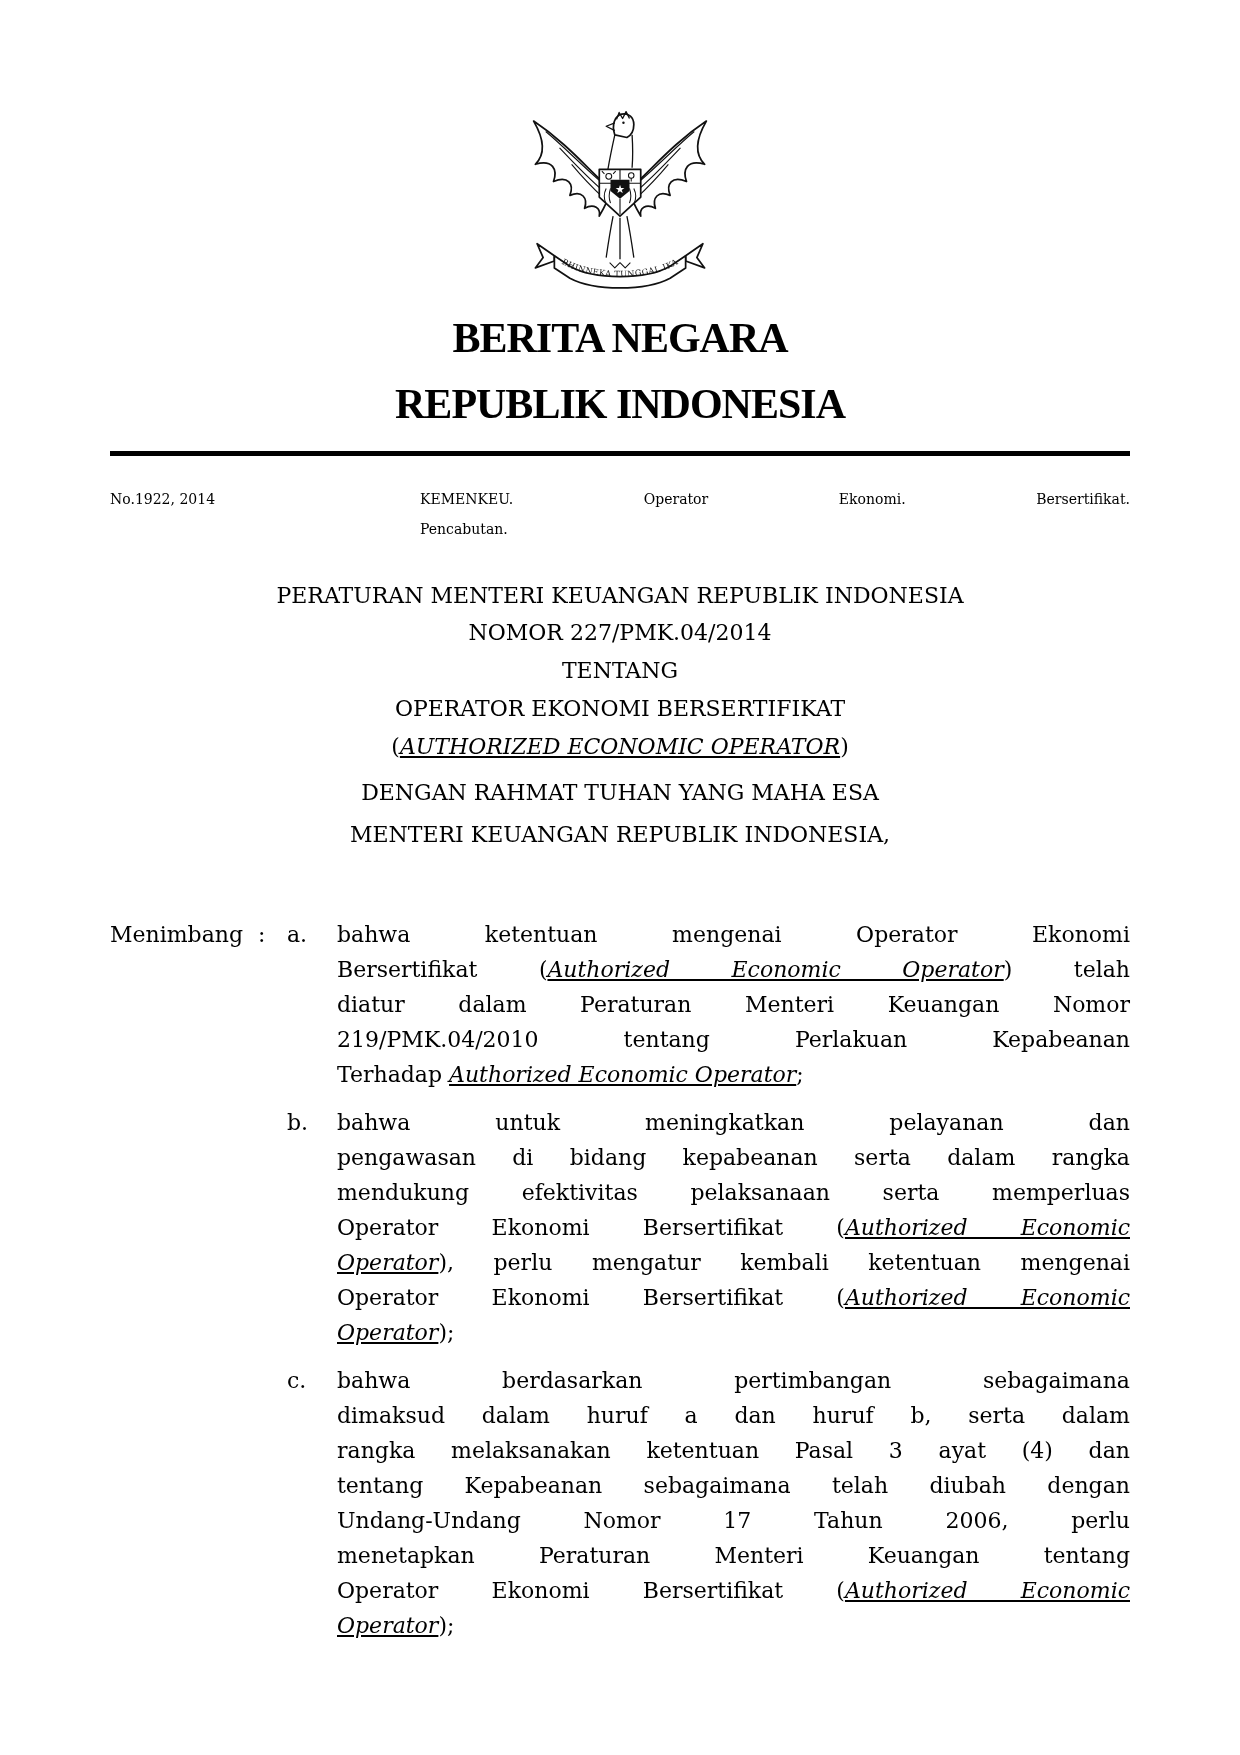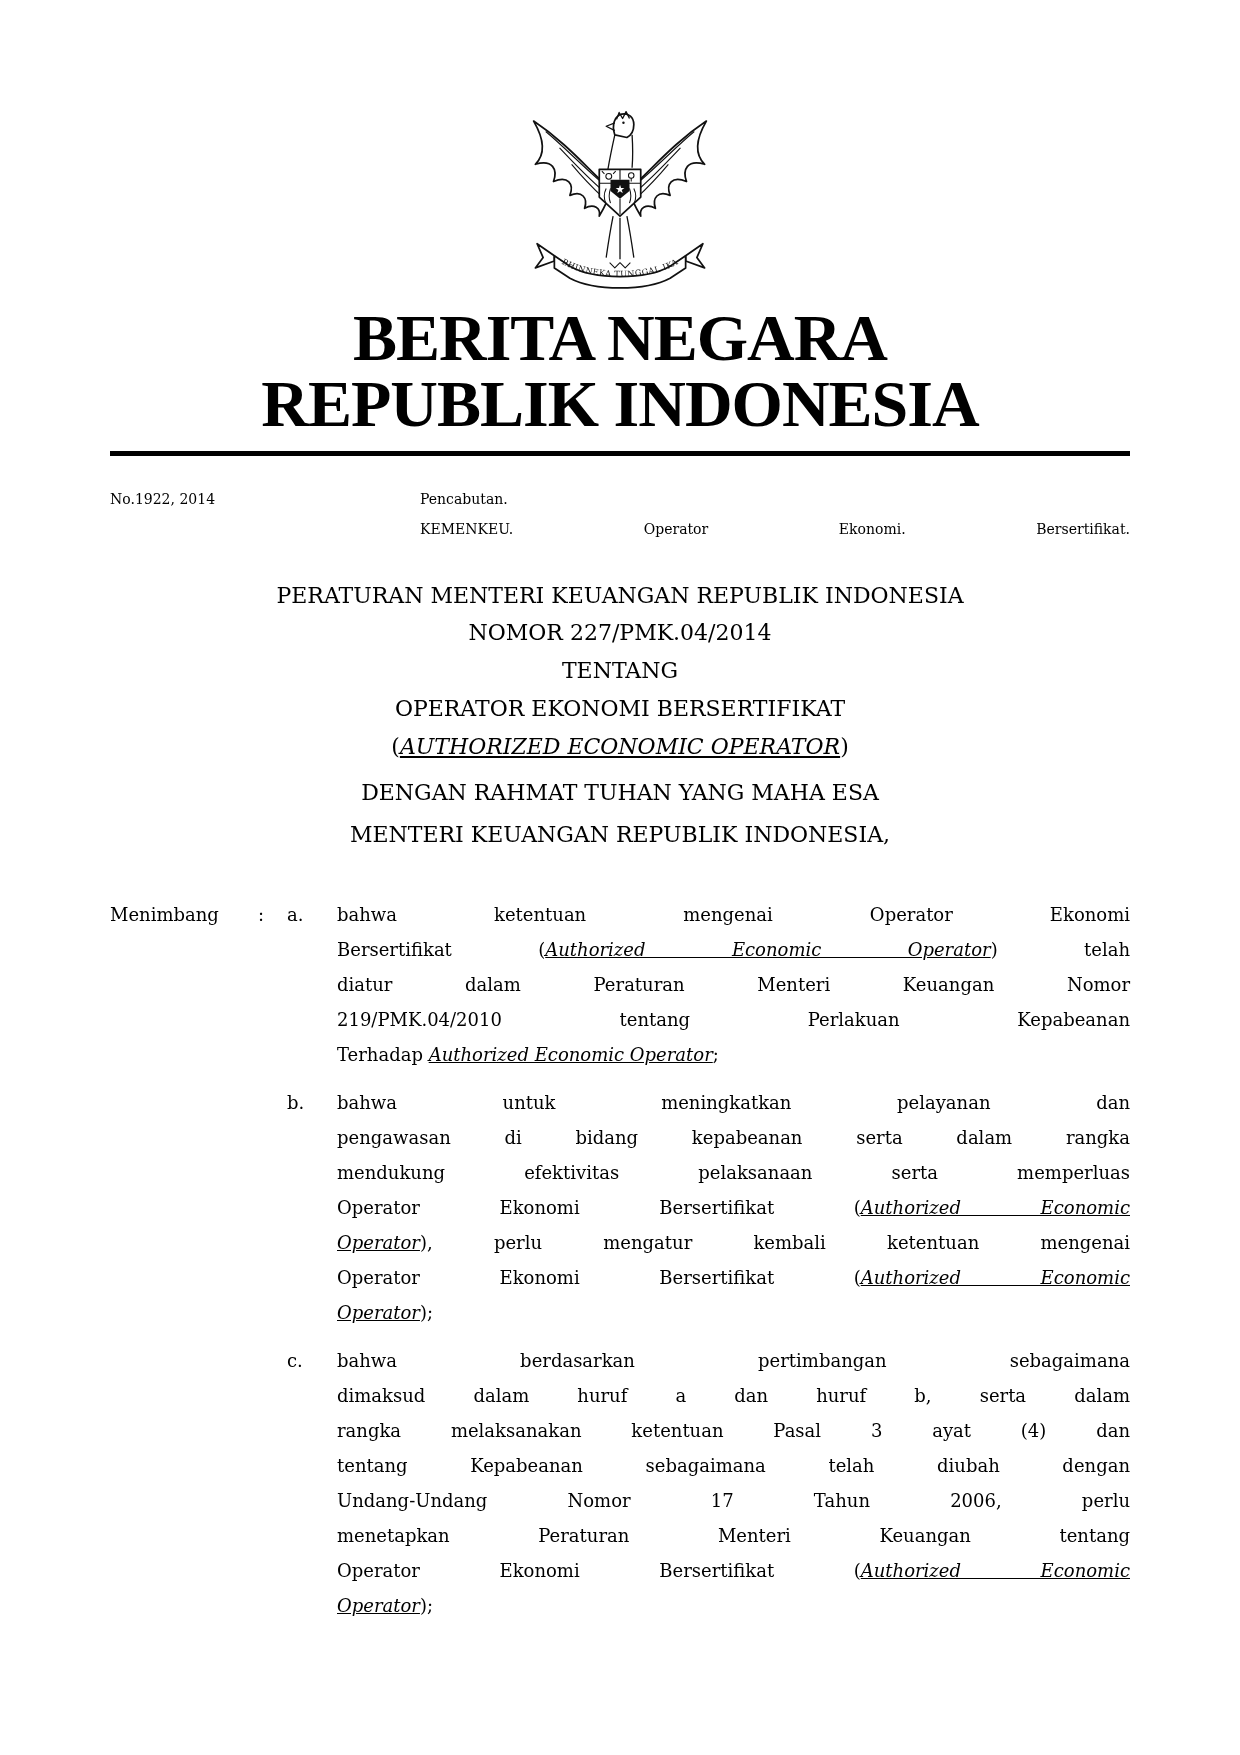--- a/index.html
+++ b/index.html
@@ -20,21 +20,21 @@
     width: 190px;
     margin: 90px auto 0 auto;
   }
   .emblem-wrap svg { display: block; width: 100%; height: auto; }
   
   .masthead {
     margin-top: 12px;
     text-align: center;
     font-family: "Liberation Serif", serif;
     font-weight: 700;
-    font-size: 66px;
+    font-size: 42px;
     line-height: 66px;
     letter-spacing: -1px;
     color: #000000;
   }
   .rule {
     margin-top: 14px;
     height: 5px;
     background: #000000;
   }
   
@@ -52,22 +52,22 @@
     text-align: center;
     font-size: 22px;
   }
   .heading-line { line-height: 32px; margin-bottom: 5px; }
   .heading-line.sp    { margin-top: 6px; }
   .heading-line.sp-xl { margin-top: 14px; }
   .heading-line.sp-md { margin-top: 10px; }
   
   .considerations {
     display: flex;
-    margin-top: 46px;
-    font-size: 18px;
+    margin-top: 66px;
+    font-size: 22px;
     line-height: 35px;
   }
   .cons-label { width: 148px; flex: 0 0 148px; }
   .cons-colon { width: 29px;  flex: 0 0 29px; }
   .cons-list  { flex: 1; }
   .cons-item  { display: flex; margin-bottom: 13px; }
   .cons-item:last-child { margin-bottom: 0; }
   .cons-letter { width: 50px; flex: 0 0 50px; }
   .cons-body   { flex: 1; }
   
@@ -132,22 +132,22 @@
   <div class="masthead">
     <div>BERITA NEGARA</div>
     <div>REPUBLIK INDONESIA</div>
   </div>
 
   <div class="rule"></div>
 
   <div class="meta-row">
     <div class="gazette-number">No.1922, 2014</div>
     <div class="gazette-subject">
+        <div class="jline">KEMENKEU. Operator Ekonomi. Bersertifikat.</div>
         <div class="jline last">Pencabutan.</div>
-        <div class="jline">KEMENKEU. Operator Ekonomi. Bersertifikat.</div>
       </div>
   </div>
 
   <div class="headings">
       <div class="heading-line"><span>PERATURAN MENTERI KEUANGAN REPUBLIK INDONESIA</span></div>
       <div class="heading-line"><span>NOMOR 227/PMK.04/2014</span></div>
       <div class="heading-line sp"><span>TENTANG</span></div>
       <div class="heading-line sp"><span>OPERATOR EKONOMI BERSERTIFIKAT</span></div>
       <div class="heading-line sp"><span>(</span><em>AUTHORIZED ECONOMIC OPERATOR</em><span>)</span></div>
       <div class="heading-line sp-xl"><span>DENGAN RAHMAT TUHAN YANG MAHA ESA</span></div>

